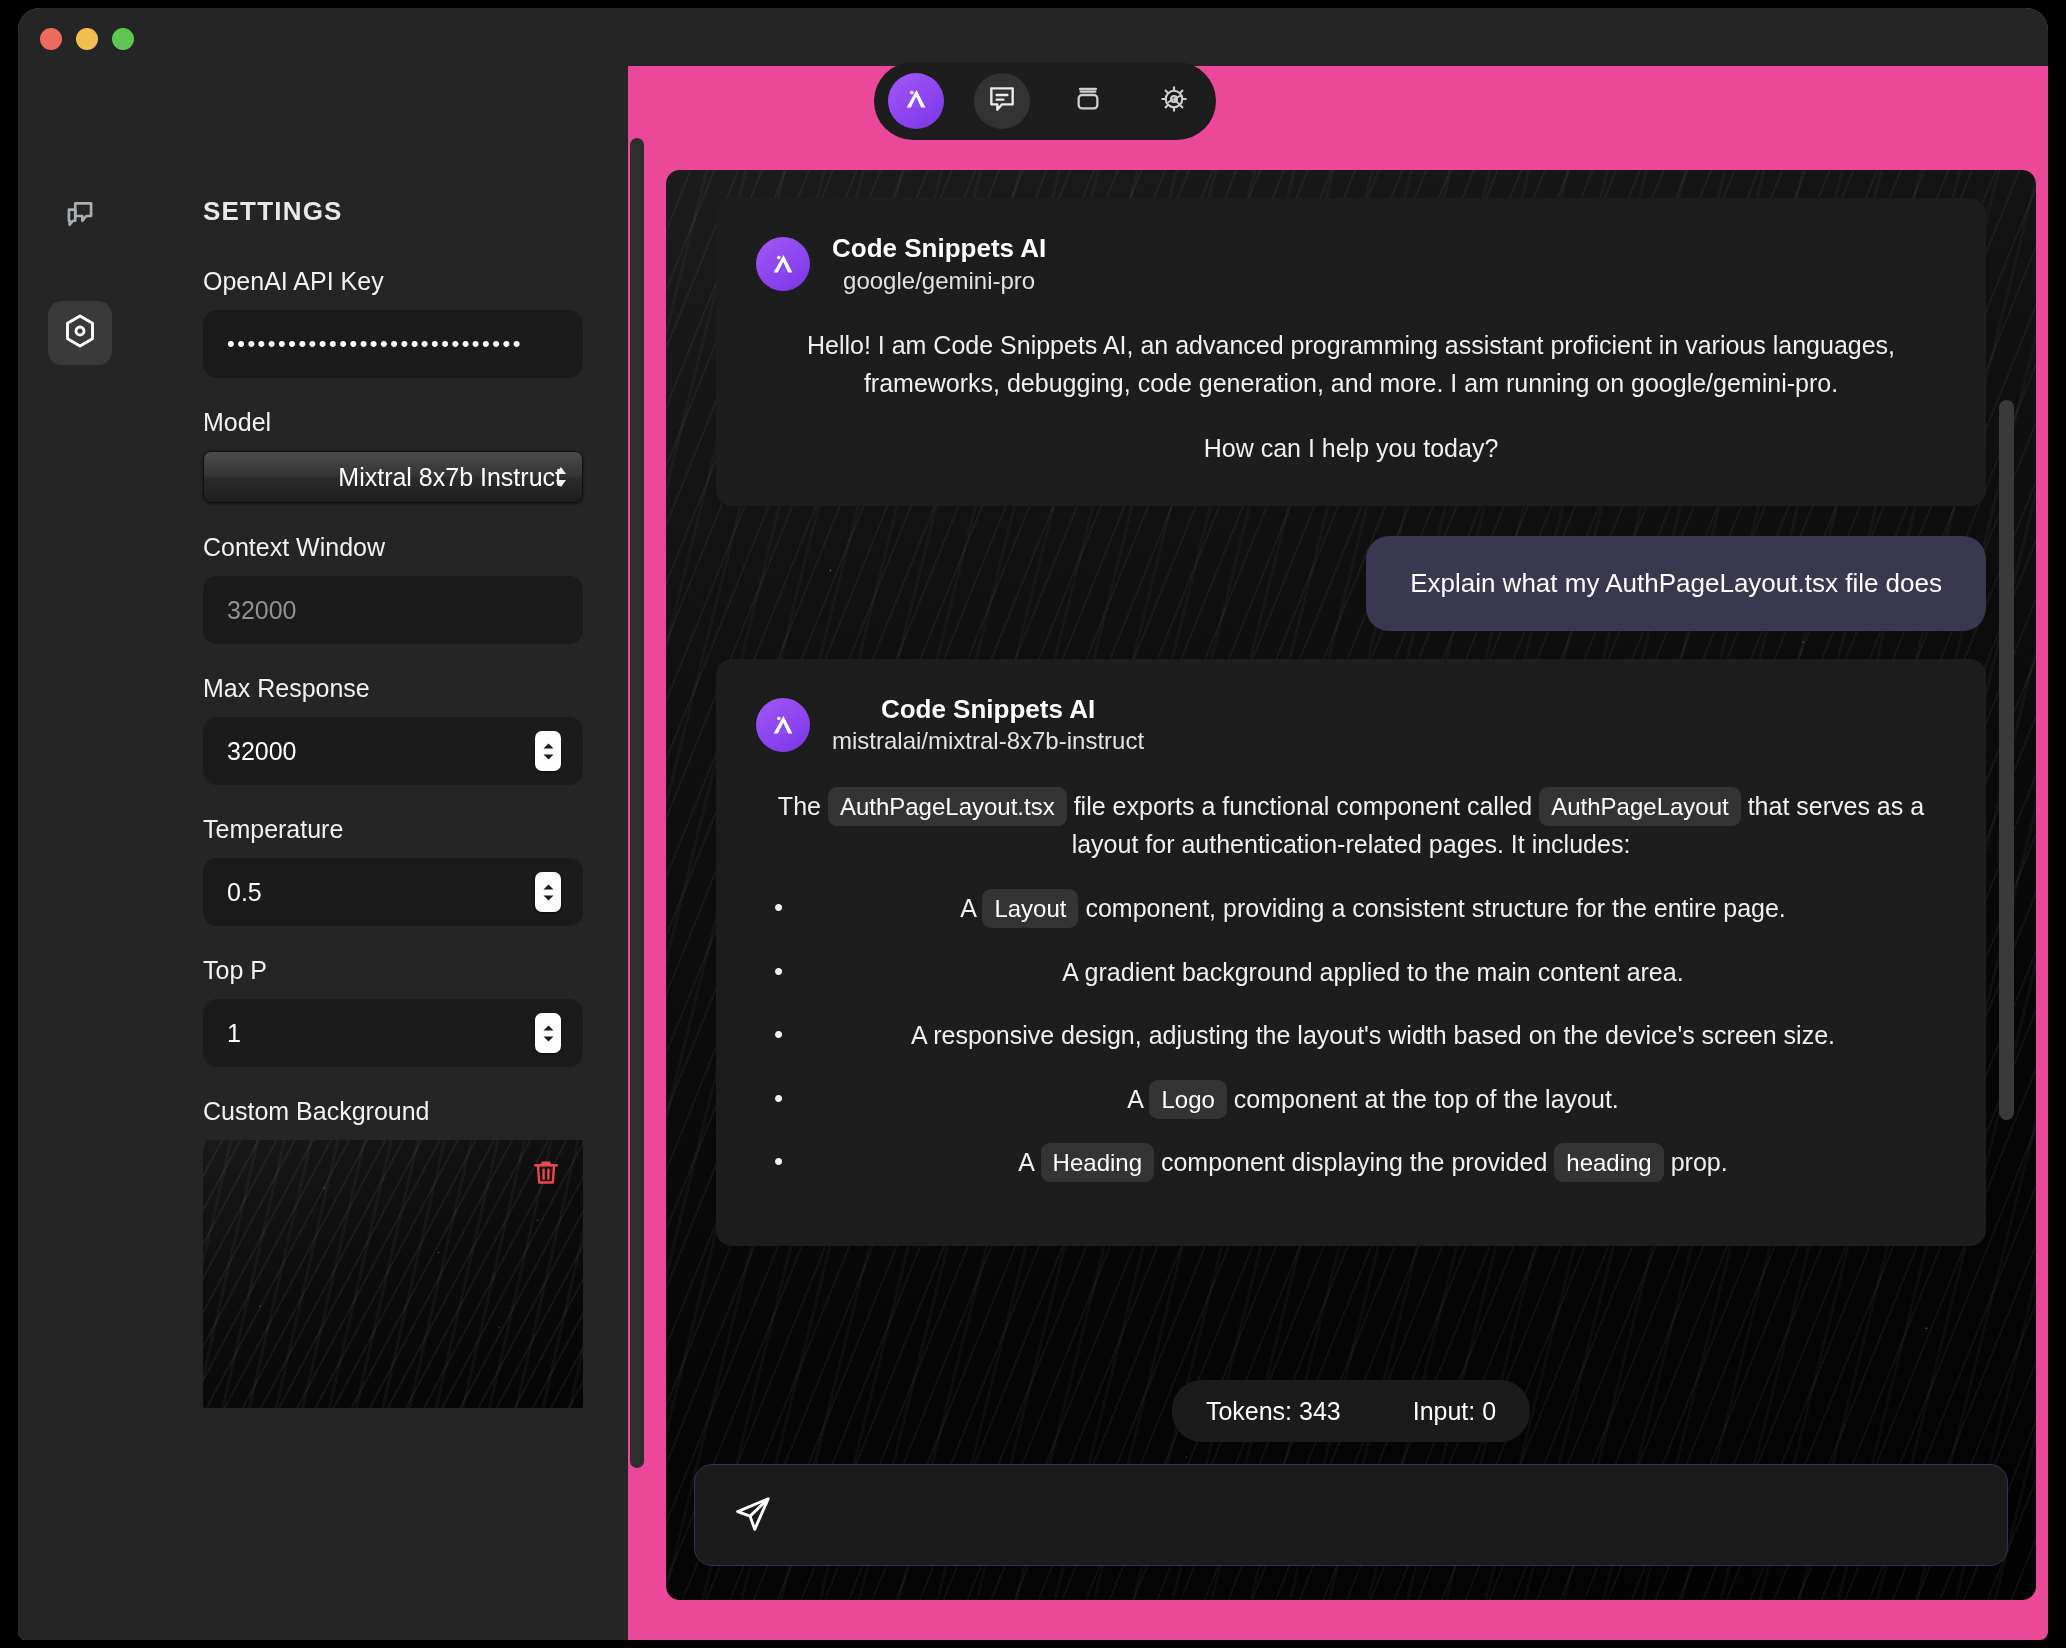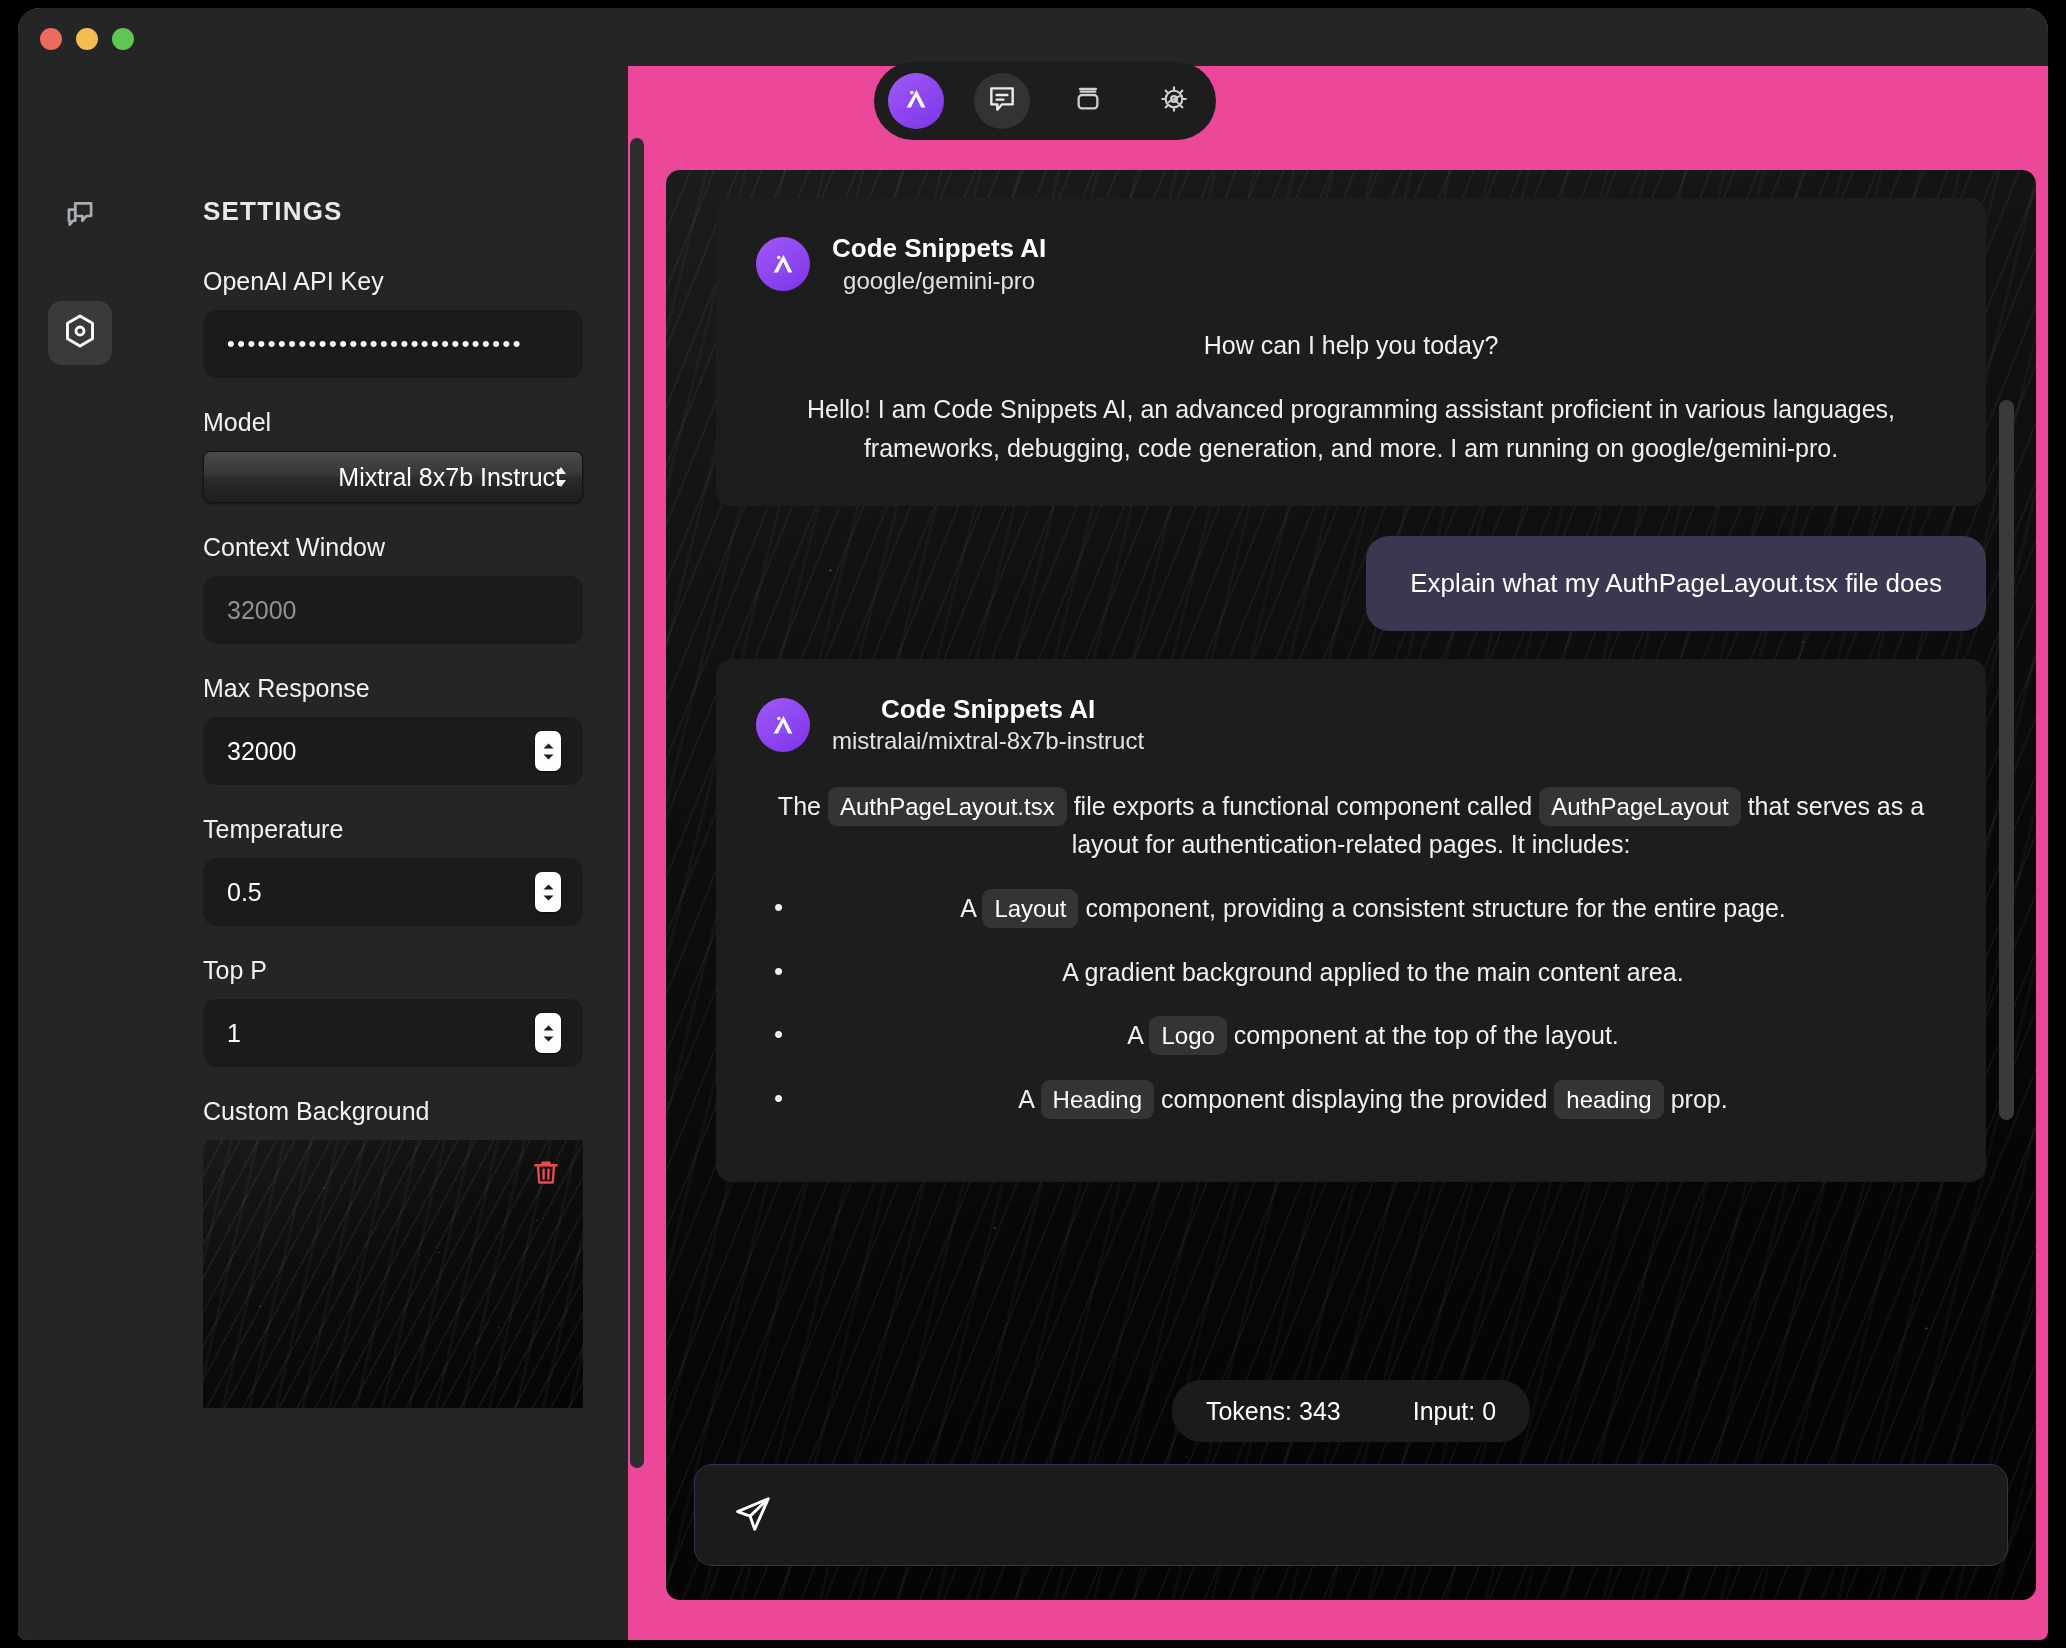--- a/index.html
+++ b/index.html
@@ -411,22 +411,22 @@
               <path d="M16.5 6.5 L26 25 L21.5 25 L16.2 13.5 L10.5 25 L6 25 Z" fill="#fff"></path>
               <path d="M16.3 15.5 L21 25 L12 25 Z" fill="#8b4ef0"></path>
             </svg>
           </span>
           <div>
             <div class="who-name">Code Snippets AI</div>
             <div class="who-model">google/gemini-pro</div>
           </div>
         </div>
         <div class="msg-body">
+          <p>Hello! I am Code Snippets AI, an advanced programming assistant proficient in various languages, frameworks, debugging, code generation, and more. I am running on google/gemini-pro.</p>
           <p>How can I help you today?</p>
-          <p>Hello! I am Code Snippets AI, an advanced programming assistant proficient in various languages, frameworks, debugging, code generation, and more. I am running on google/gemini-pro.</p>
         </div>
       </div>
 
       <div id="user-bubble-row">
         <div id="user-bubble">Explain what my AuthPageLayout.tsx file does</div>
       </div>
 
       <div class="msg-card">
         <div class="msg-head">
           <span class="avatar">
@@ -439,20 +439,21 @@
           <div>
             <div class="who-name">Code Snippets AI</div>
             <div class="who-model">mistralai/mixtral-8x7b-instruct</div>
           </div>
         </div>
         <div class="msg-body">
           <p><span>The </span><code class="inline">AuthPageLayout.tsx</code><span> file exports a functional component called </span><code class="inline">AuthPageLayout</code><span> that serves as a layout for authentication-related pages. It includes:</span></p>
           <ul>
             <li><span>A </span><code class="inline">Layout</code><span> component, providing a consistent structure for the entire page.</span></li>
             <li><span>A gradient background applied to the main content area.</span></li>
+            <li><span>A responsive design, adjusting the layout's width based on the device's screen size.</span></li>
             <li><span>A </span><code class="inline">Logo</code><span> component at the top of the layout.</span></li>
             <li><span>A </span><code class="inline">Heading</code><span> component displaying the provided </span><code class="inline">heading</code><span> prop.</span></li>
           </ul>
         </div>
       </div>
 
     </div>
 
     <div id="chat-scrollbar"></div>
 

